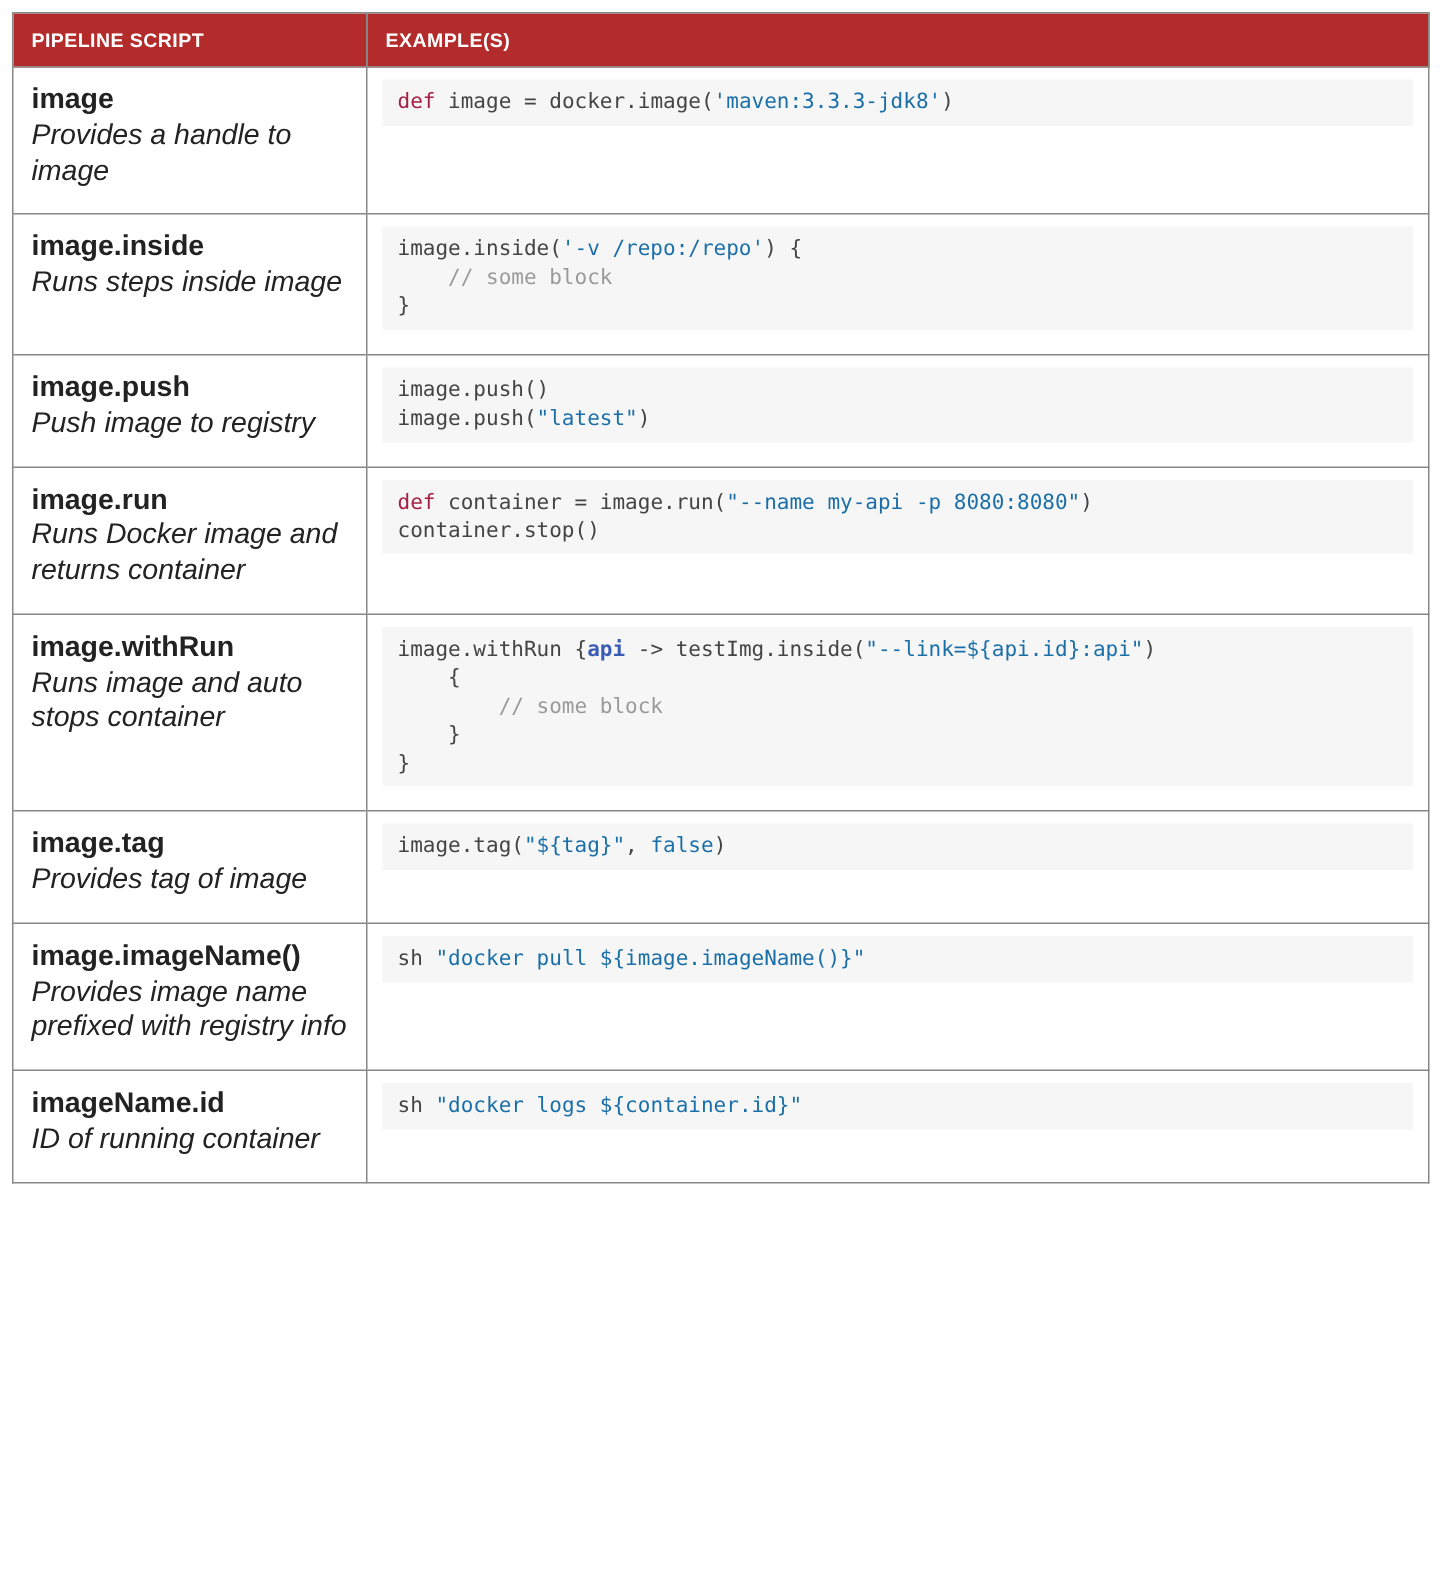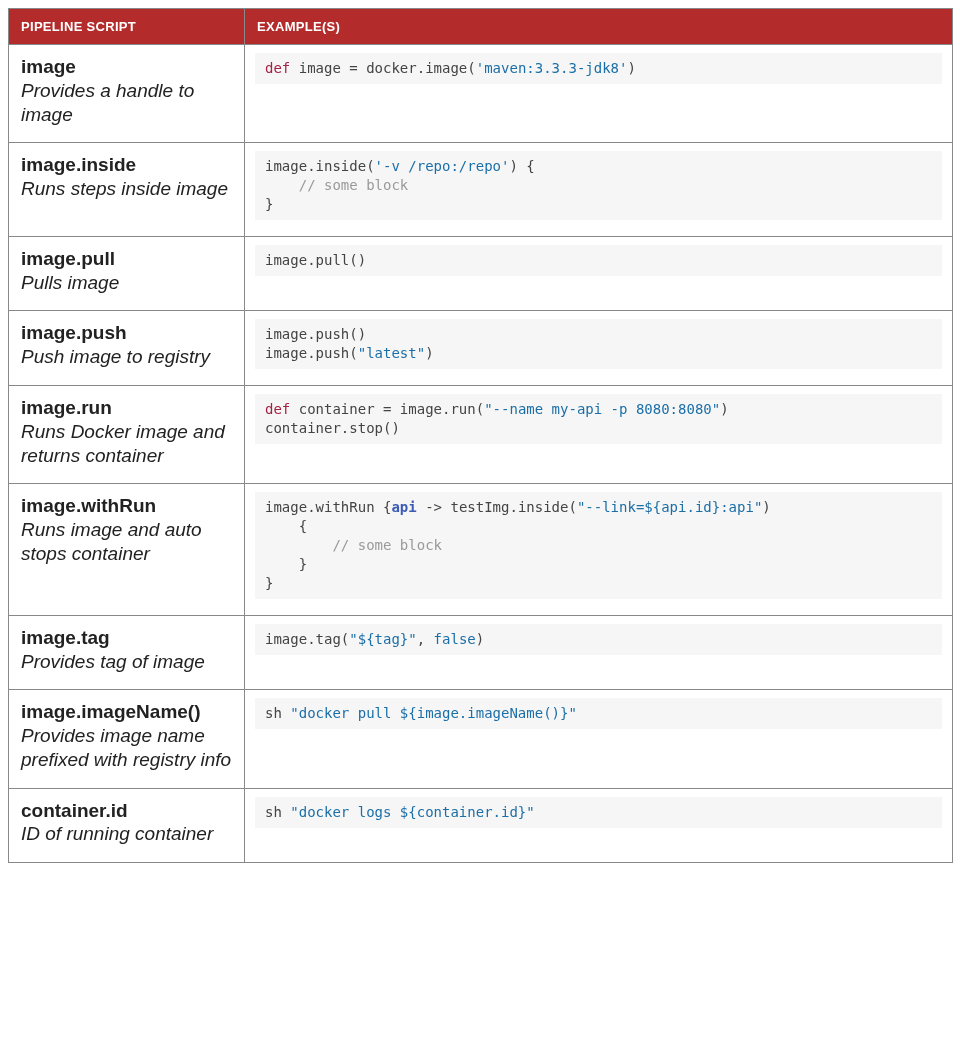--- a/index.html
+++ b/index.html
@@ -93,29 +93,20 @@
           <span class="desc">Runs steps inside image</span>
         </td>
         <td class="example-cell">
           <pre class="code">image.inside(<span class="tok-str">'-v /repo:/repo'</span>) {
     <span class="tok-cmt">// some block</span>
 }</pre>
         </td>
       </tr>
       <tr>
         <td class="script-cell">
-          <span class="name">image.pull</span>
-          <span class="desc">Pulls image</span>
-        </td>
-        <td class="example-cell">
-          <pre class="code">image.pull()</pre>
-        </td>
-      </tr>
-      <tr>
-        <td class="script-cell">
           <span class="name">image.push</span>
           <span class="desc">Push image to registry</span>
         </td>
         <td class="example-cell">
           <pre class="code">image.push()
 image.push(<span class="tok-str">"latest"</span>)</pre>
         </td>
       </tr>
       <tr>
         <td class="script-cell">
@@ -153,21 +144,21 @@
         <td class="script-cell">
           <span class="name">image.imageName()</span>
           <span class="desc">Provides image name prefixed with registry info</span>
         </td>
         <td class="example-cell">
           <pre class="code">sh <span class="tok-str">"docker pull ${image.imageName()}"</span></pre>
         </td>
       </tr>
       <tr>
         <td class="script-cell">
-          <span class="name">container.id</span>
+          <span class="name">imageName.id</span>
           <span class="desc">ID of running container</span>
         </td>
         <td class="example-cell">
           <pre class="code">sh <span class="tok-str">"docker logs ${container.id}"</span></pre>
         </td>
       </tr>
     </tbody>
 </table>
 
 </body></html>

